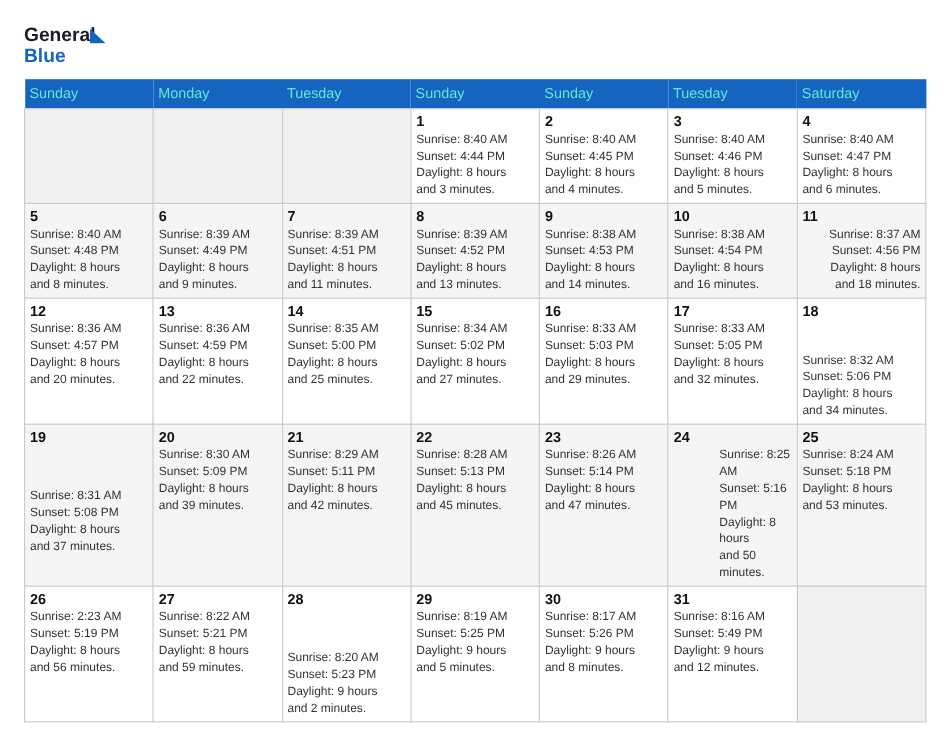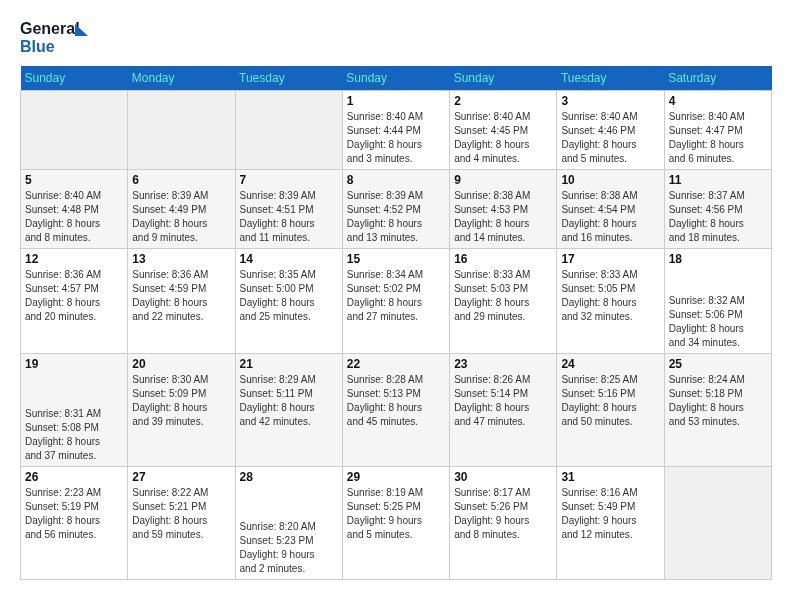--- a/index.html
+++ b/index.html
@@ -190,21 +190,21 @@
           </td>
           <td>
             <div class="day-num">10</div>
             <div class="day-info" style="white-space: pre-line;">Sunrise: 8:38 AM
 Sunset: 4:54 PM
 Daylight: 8 hours
 and 16 minutes.</div>
           </td>
           <td>
             <div class="day-num">11</div>
-            <div class="day-info" style="white-space: pre-line;">Sunrise: 8:37 AM
+            <div class="day-info" style="white-space: pre-line; text-align: right;">Sunrise: 8:37 AM
 Sunset: 4:56 PM
 Daylight: 8 hours
 and 18 minutes.</div>
           </td>
         </tr>
         <tr>
           <td>
             <div class="day-num">12</div>
             <div class="day-info" style="white-space: pre-line;">Sunrise: 8:36 AM
 Sunset: 4:57 PM
@@ -285,21 +285,21 @@
           </td>
           <td>
             <div class="day-num">23</div>
             <div class="day-info" style="white-space: pre-line;">Sunrise: 8:26 AM
 Sunset: 5:14 PM
 Daylight: 8 hours
 and 47 minutes.</div>
           </td>
           <td>
             <div class="day-num">24</div>
-            <div class="day-info" style="white-space: pre-line;">Sunrise: 8:25 AM
+            <div class="day-info" style="white-space: pre-line; margin-left: 38px;">Sunrise: 8:25 AM
 Sunset: 5:16 PM
 Daylight: 8 hours
 and 50 minutes.</div>
           </td>
           <td>
             <div class="day-num">25</div>
             <div class="day-info" style="white-space: pre-line;">Sunrise: 8:24 AM
 Sunset: 5:18 PM
 Daylight: 8 hours
 and 53 minutes.</div>

